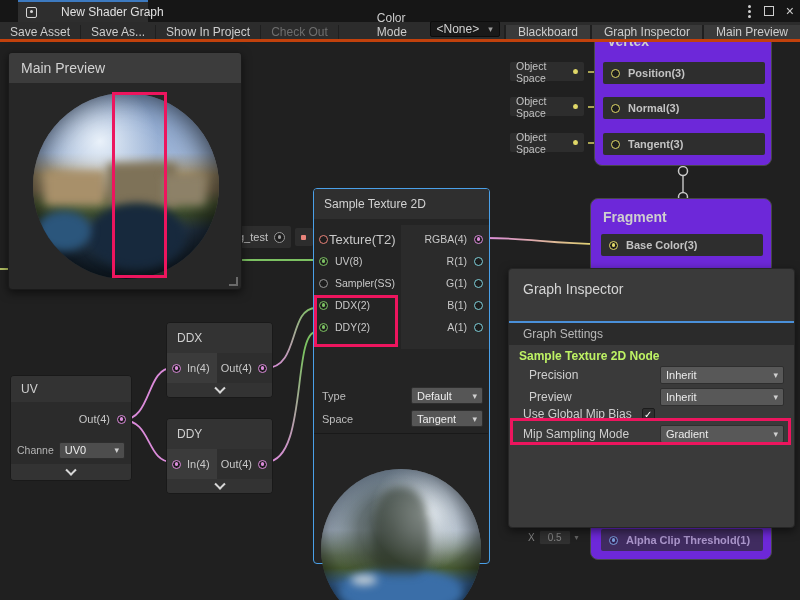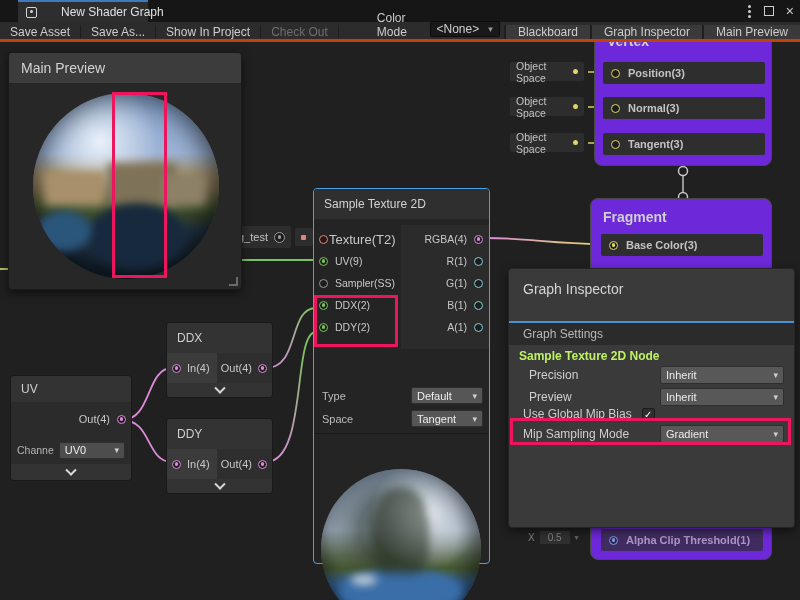--- a/index.html
+++ b/index.html
@@ -211,21 +211,21 @@
 
       <div class="abs" style="left:87px; top:36px; width:88px; height:124px; background:#2b2b2b;"></div>
 
       <div class="abs" style="left:0; top:41px; width:86px; display:flex; flex-direction:column; gap:4px;">
         <div style="display:flex; align-items:center; gap:1px; height:18px; padding-left:5px; font-size:13px;">
             <span class="ring c-salmon"></span>
             <span>Texture(T2)</span>
           </div>
         <div style="display:flex; align-items:center; gap:7px; height:18px; padding-left:5px; font-size:10.5px;">
             <span class="ring fill c-green"></span>
-            <span>UV(9)</span>
+            <span>UV(8)</span>
           </div>
         <div style="display:flex; align-items:center; gap:7px; height:18px; padding-left:5px; font-size:10.5px;">
             <span class="ring c-gray"></span>
             <span>Sampler(SS)</span>
           </div>
         <div style="display:flex; align-items:center; gap:7px; height:18px; padding-left:5px; font-size:10.5px;">
             <span class="ring fill c-green"></span>
             <span>DDX(2)</span>
           </div>
         <div style="display:flex; align-items:center; gap:7px; height:18px; padding-left:5px; font-size:10.5px;">

